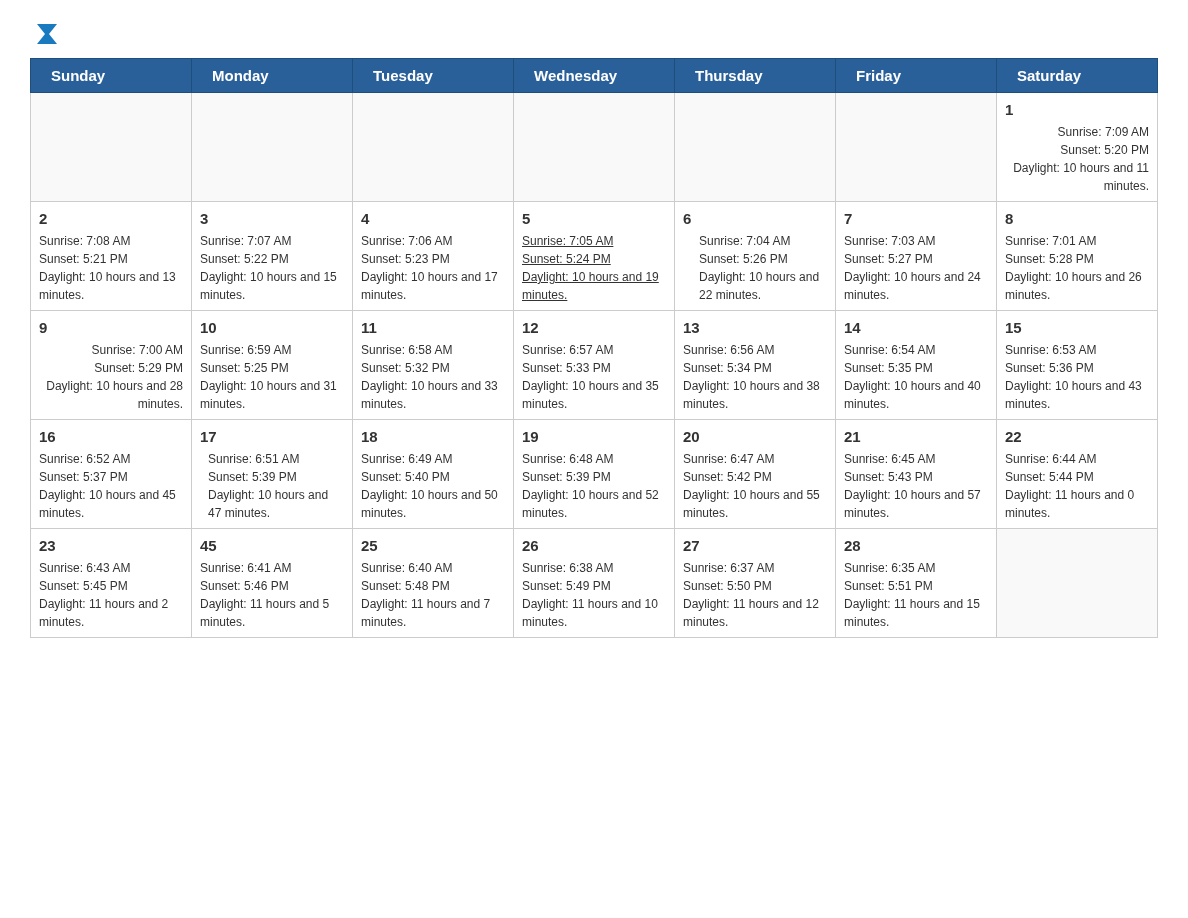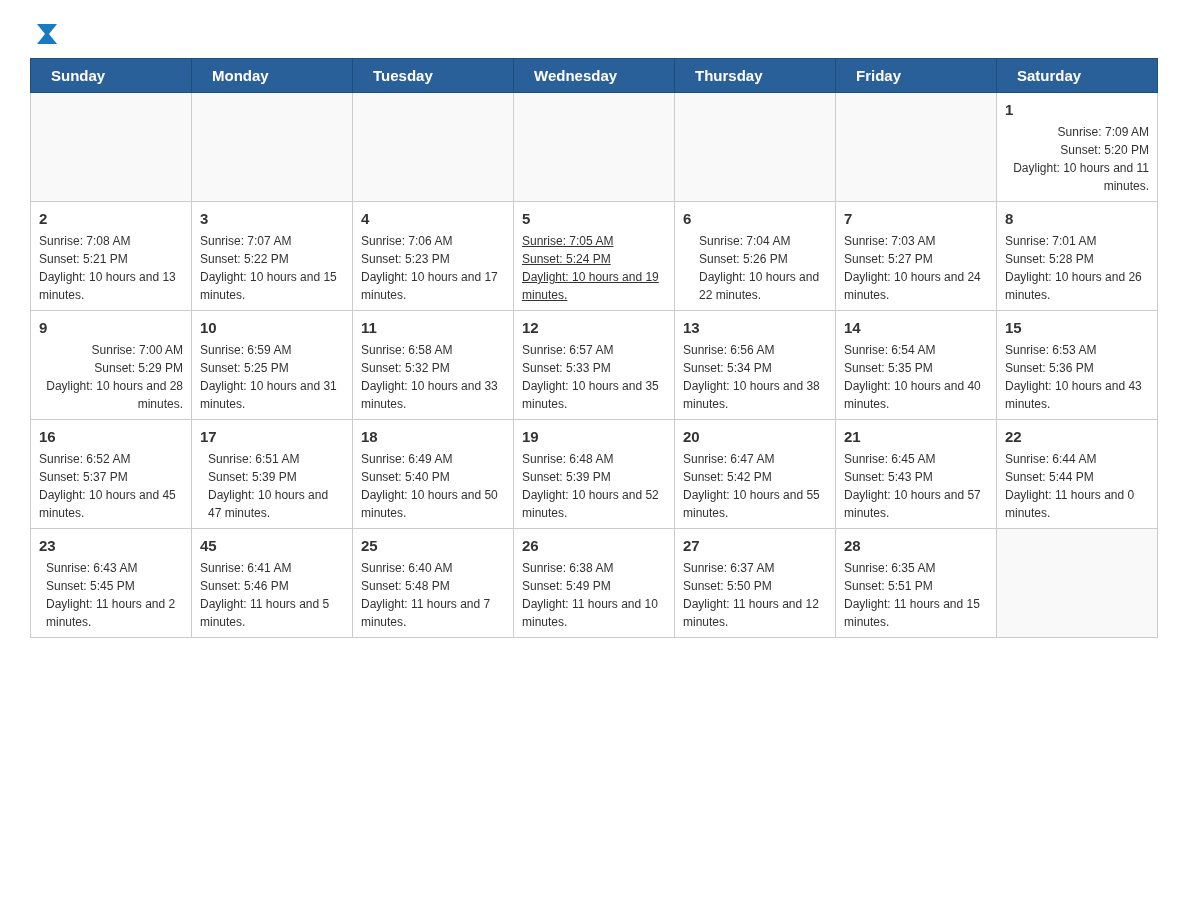--- a/index.html
+++ b/index.html
@@ -274,21 +274,21 @@
         <td>
           <span class="day-number">22</span>
           <div class="day-info" style="white-space: pre-line;">Sunrise: 6:44 AM
 Sunset: 5:44 PM
 Daylight: 11 hours and 0 minutes.</div>
         </td>
       </tr>
       <tr>
         <td>
           <span class="day-number">23</span>
-          <div class="day-info" style="white-space: pre-line; margin-left: 7px;">Sunrise: 6:43 AM
+          <div class="day-info" style="white-space: pre-line;">Sunrise: 6:43 AM
 Sunset: 5:45 PM
 Daylight: 11 hours and 2 minutes.</div>
         </td>
         <td>
           <span class="day-number">45</span>
           <div class="day-info" style="white-space: pre-line;">Sunrise: 6:41 AM
 Sunset: 5:46 PM
 Daylight: 11 hours and 5 minutes.</div>
         </td>
         <td>

